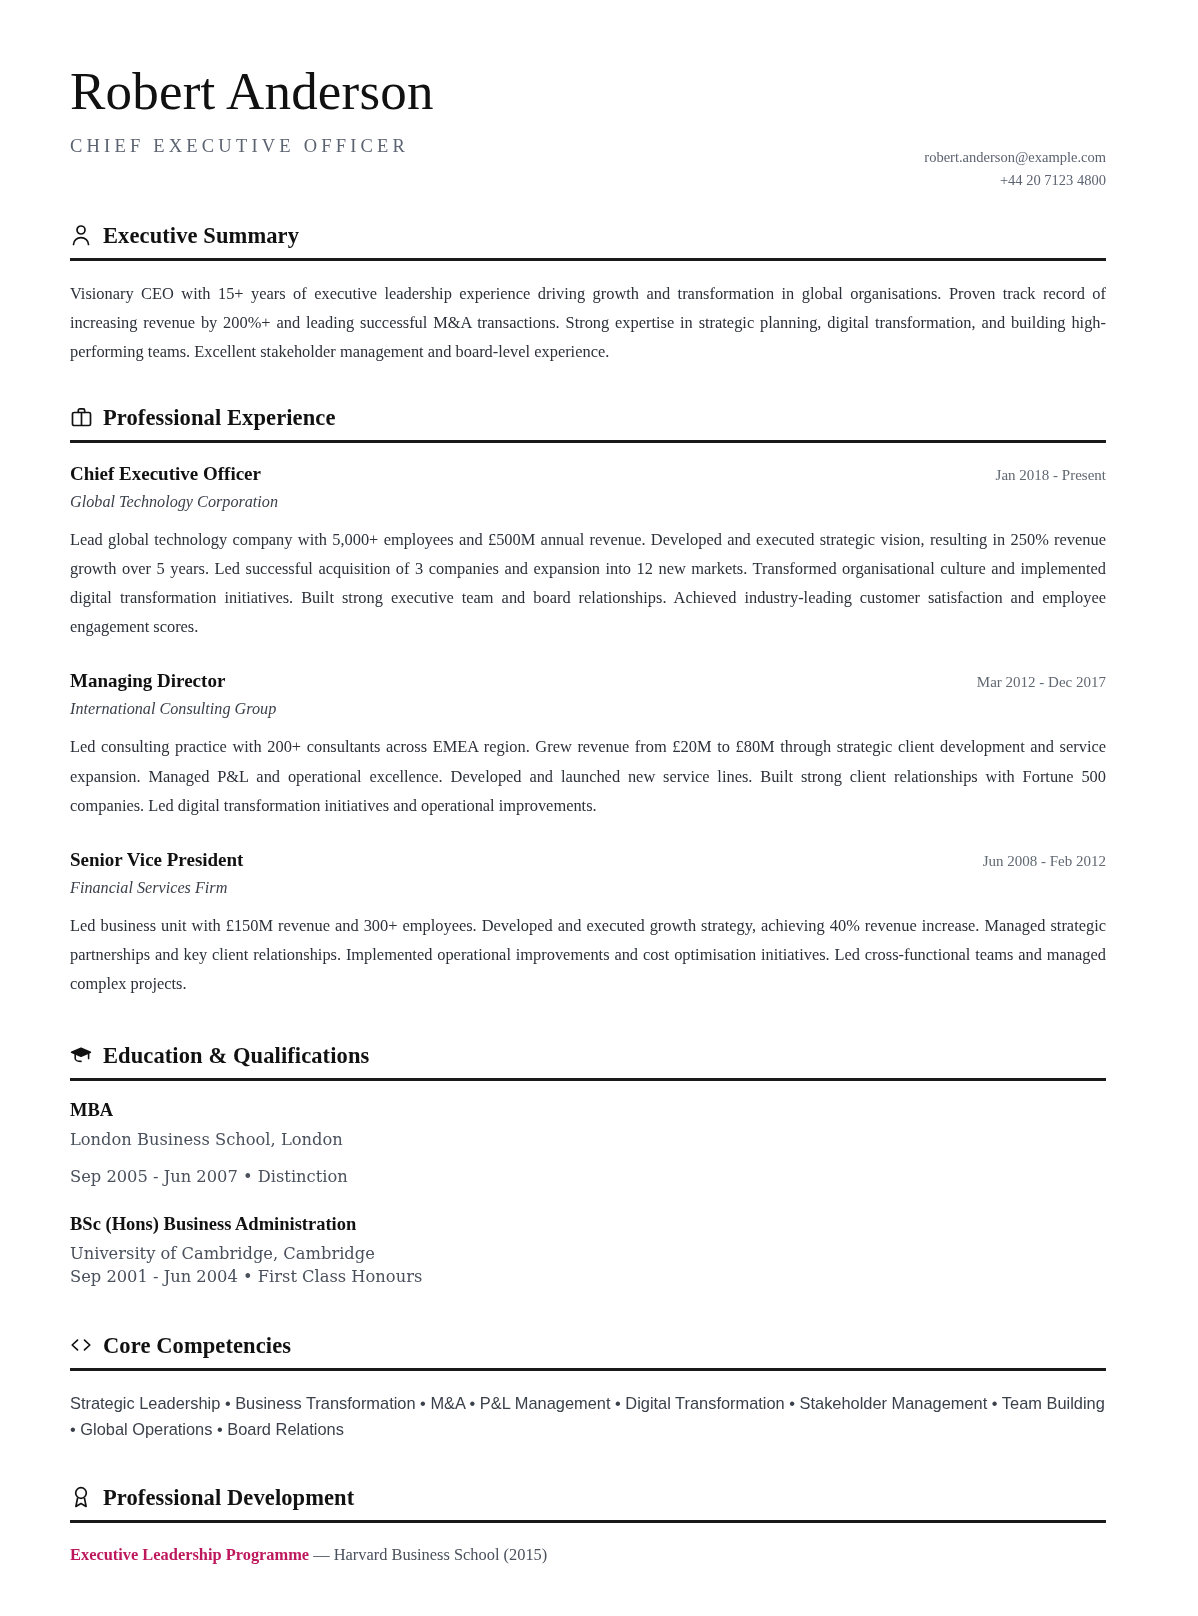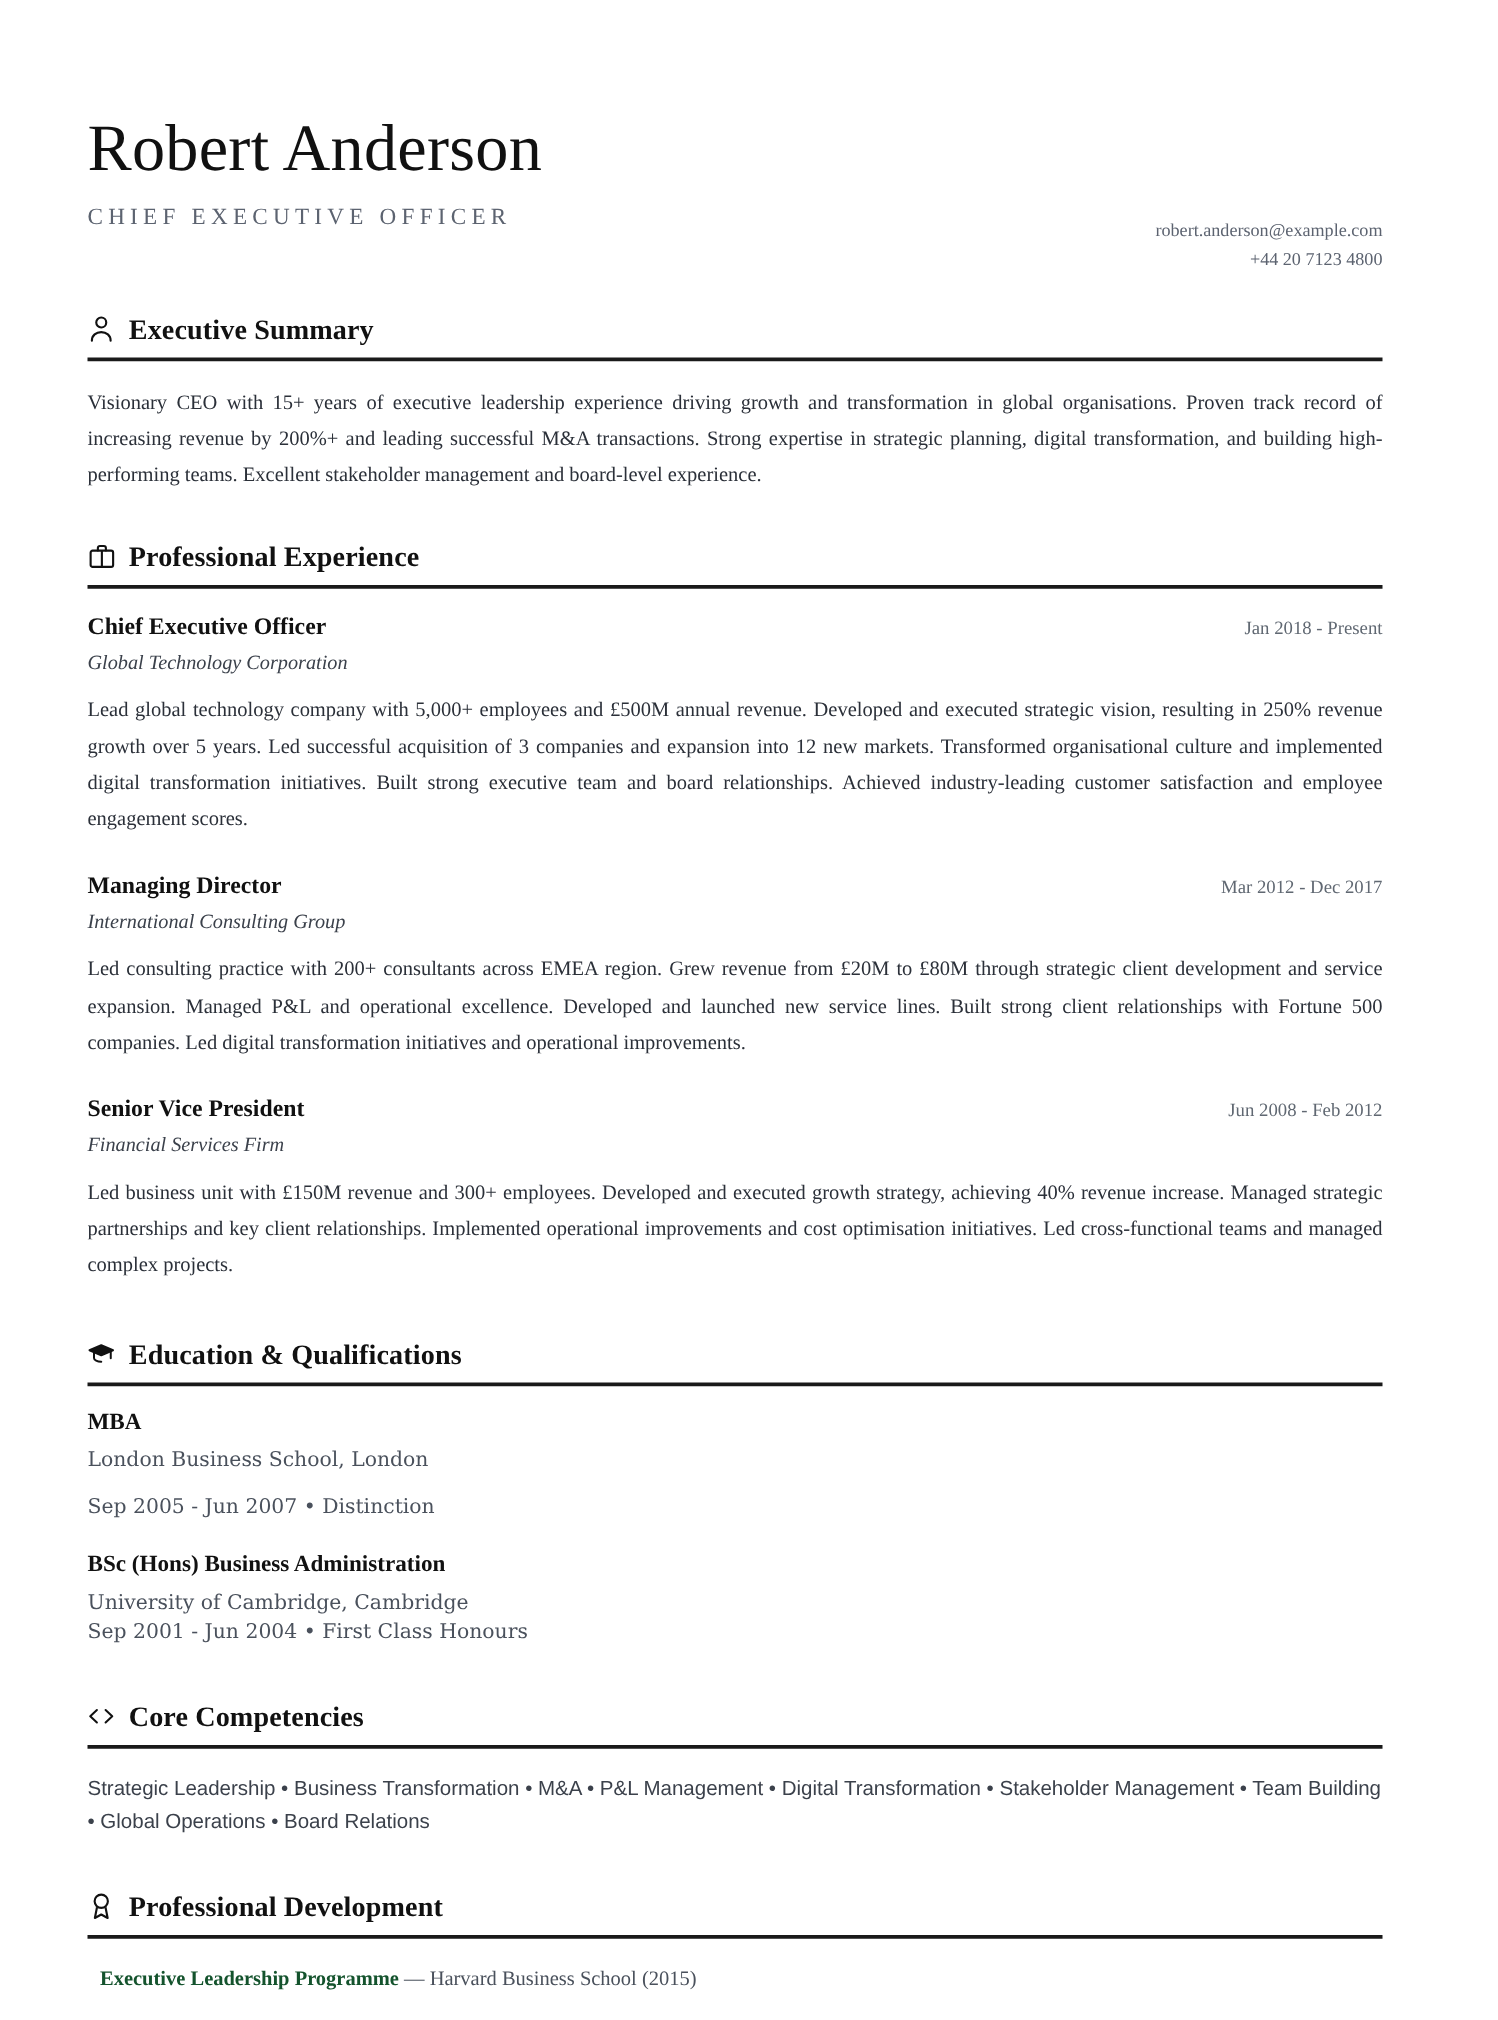--- a/index.html
+++ b/index.html
@@ -11,21 +11,21 @@
     width: 1198px;
     height: 1616px;
     font-family: "Liberation Serif", "DejaVu Serif", serif;
     color: #1a1a1a;
     overflow: hidden;
   }
   .page {
     width: 1198px;
     height: 1616px;
     box-sizing: border-box;
-    padding: 90px 92px 0 58px;
+    padding: 62px 92px 0 58px;
     position: relative;
   }
 
   
   .header {
     display: flex;
     align-items: flex-start;
     justify-content: space-between;
     padding-left: 12px;
   }
@@ -154,22 +154,21 @@
   
   #development-section { margin-top: 42px; }
   .dev-list { margin-top: 19px; }
   .dev-item {
     font-size: 16.4px;
     line-height: 1.6;
     color: #3b414b;
   }
   .dev-name {
     font-weight: 700;
-    color: #14532d;
-    margin-left: 10px;
+    color: #be185d;
   }
   .dev-meta { color: #4a515c; }
 </style>
 </head>
 <body>
 
 <div class="page">
 
   <div class="header">
     <div class="identity">

